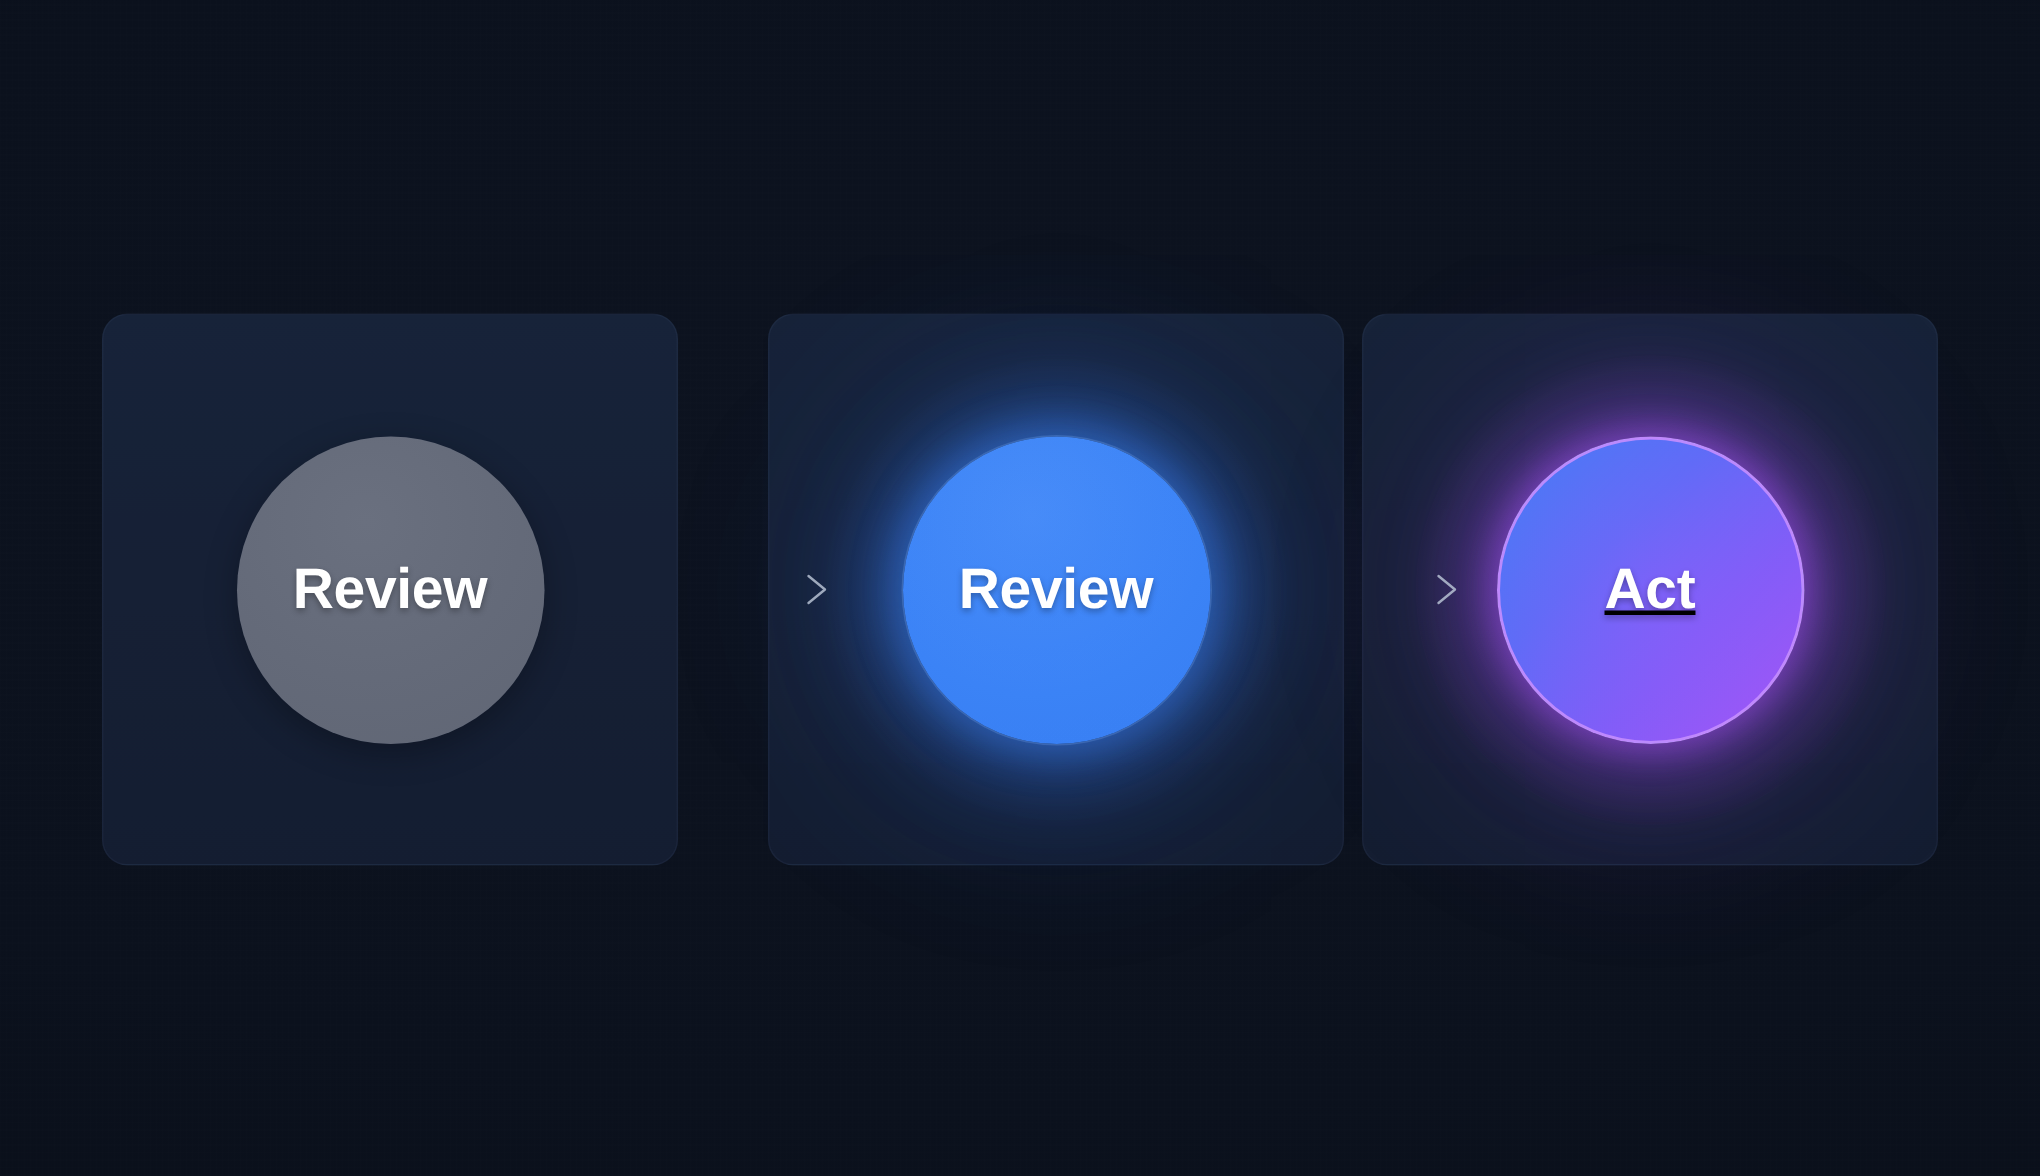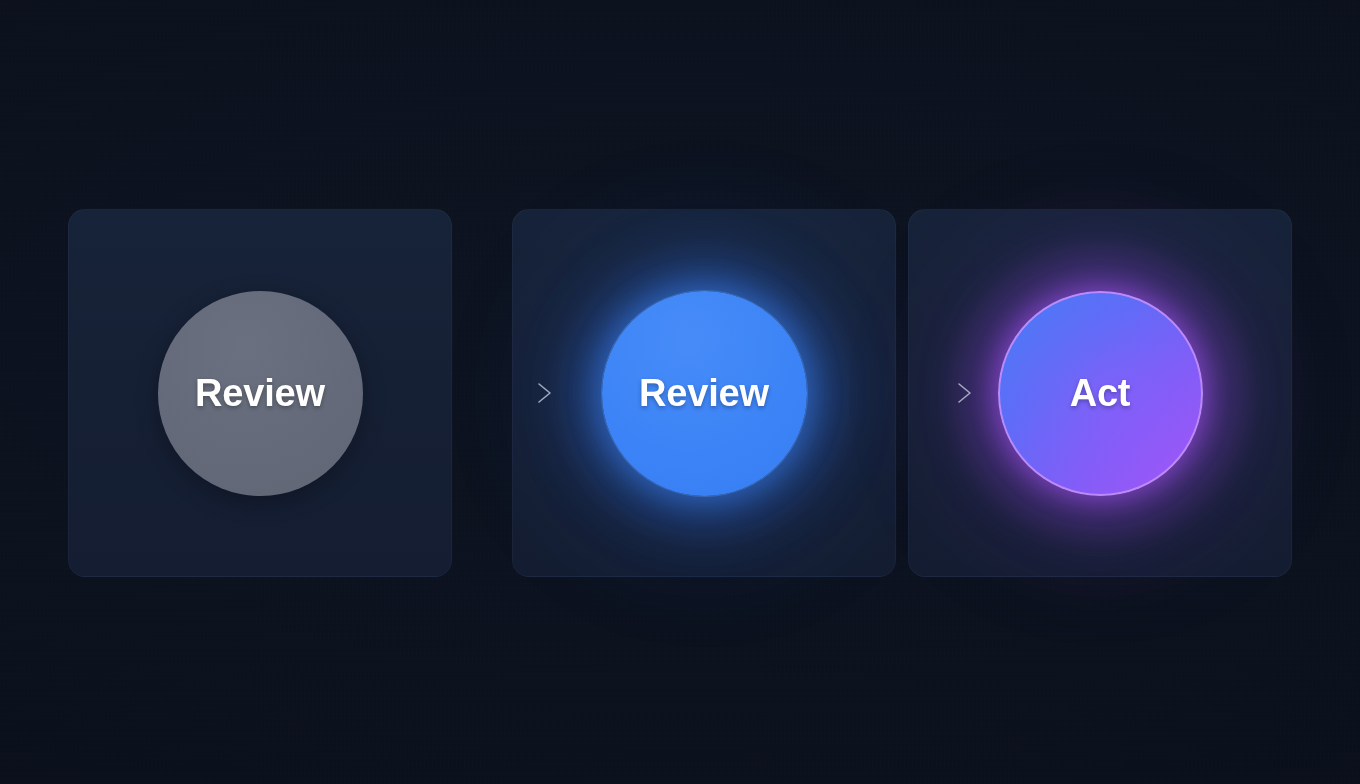--- a/index.html
+++ b/index.html
@@ -119,20 +119,21 @@
   }
 
   
   .node.state-complete {
     background: linear-gradient(135deg, #3b82f6 0%, #5570f8 36%, #7d5ff9 66%, #a855f7 100%);
     border: 2px solid rgba(201, 150, 255, 0.92);
     box-shadow:
       0 0 22px 5px rgba(168, 85, 247, 0.45),
       0 0 58px 22px rgba(150, 74, 235, 0.30),
       0 0 110px 50px rgba(124, 60, 200, 0.18);
+    text-decoration: underline;
   }
   .node.state-complete::after {
     content: "";
     position: absolute;
     left: -56px; top: -56px; right: -56px; bottom: -56px;
     border-radius: 50%;
     background: radial-gradient(circle, rgba(168,85,247,0.32) 0%, rgba(160,80,240,0.14) 44%, rgba(150,74,235,0) 73%);
     z-index: 0;
     pointer-events: none;
   }

